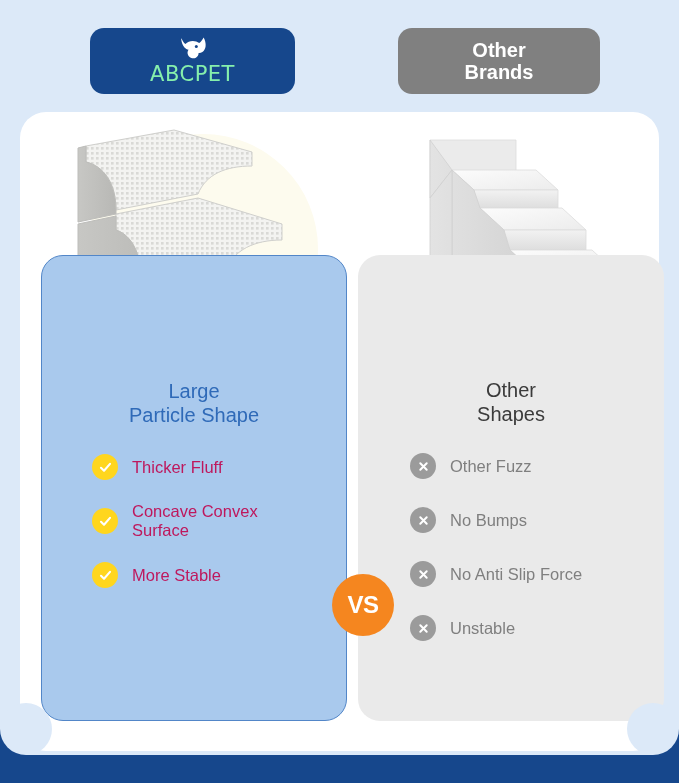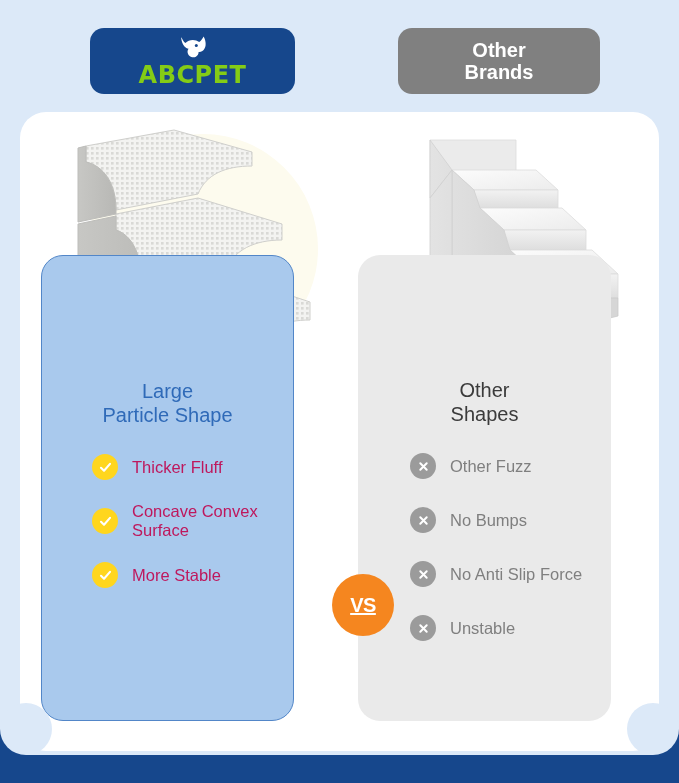--- a/index.html
+++ b/index.html
@@ -78,23 +78,23 @@
   .badge-other {
     left: 398px;
     width: 202px;
     background: #808080;
   }
   .logo-dog {
     display: block;
     margin-bottom: 1px;
   }
   .logo-word {
-    color: #84cc16;
-    font-size: 24px;
-    font-weight: bold;
+    color: #86efac;
+    font-size: 21px;
+    font-weight: normal;
     letter-spacing: 0.5px;
     line-height: 1;
     font-family: "DejaVu Sans", sans-serif;
   }
   .badge-other-line {
     color: #ffffff;
     font-size: 20px;
     font-weight: bold;
     line-height: 1.12;
     text-align: center;
@@ -136,21 +136,21 @@
     height: 218px;
     border-radius: 50%;
     border: 2px solid #ffffff;
     box-sizing: border-box;
   }
 
   
   .panel {
     position: absolute;
     top: 143px;
-    width: 253px;
+    width: 306px;
     height: 466px;
     border-radius: 22px;
     box-sizing: border-box;
   }
   .panel-good {
     left: 21px;
     background: #a9c9ed;
     border: 1px solid #5286c8;
   }
   .panel-bad {
@@ -214,25 +214,24 @@
     left: 312px;
     top: 462px;
     width: 62px;
     height: 62px;
     border-radius: 50%;
     background: #f5861f;
     display: flex;
     align-items: center;
     justify-content: center;
     color: #ffffff;
-    font-size: 20px;
+    font-size: 24px;
     font-weight: bold;
     letter-spacing: -0.5px;
     z-index: 6;
-    text-decoration: underline;
   }
 
   
   .product-svg { position: absolute; }
   .prod-left  { left: 36px;  top: 10px; }
   .prod-right { left: 390px; top: 12px; }
 </style>
 </head>
 <body>
 

